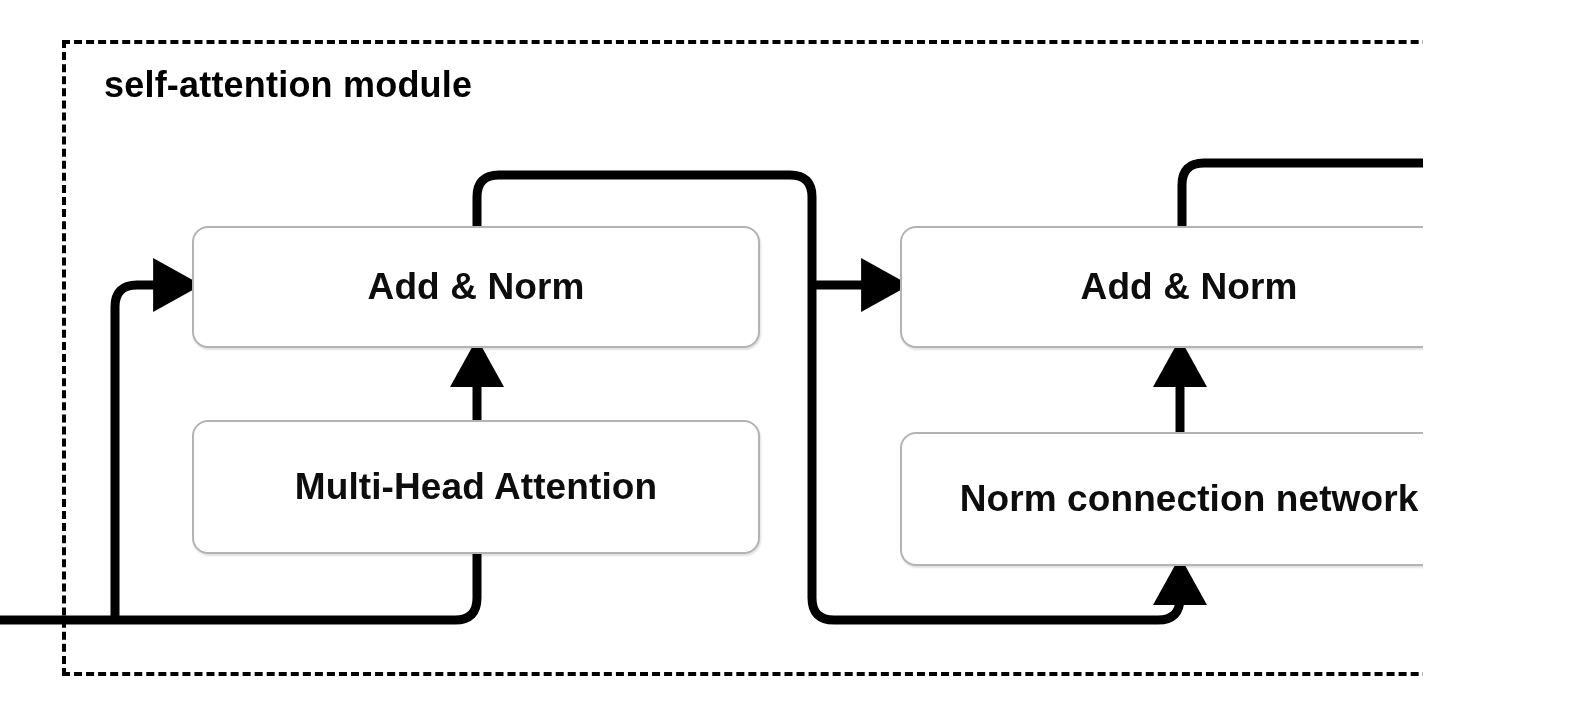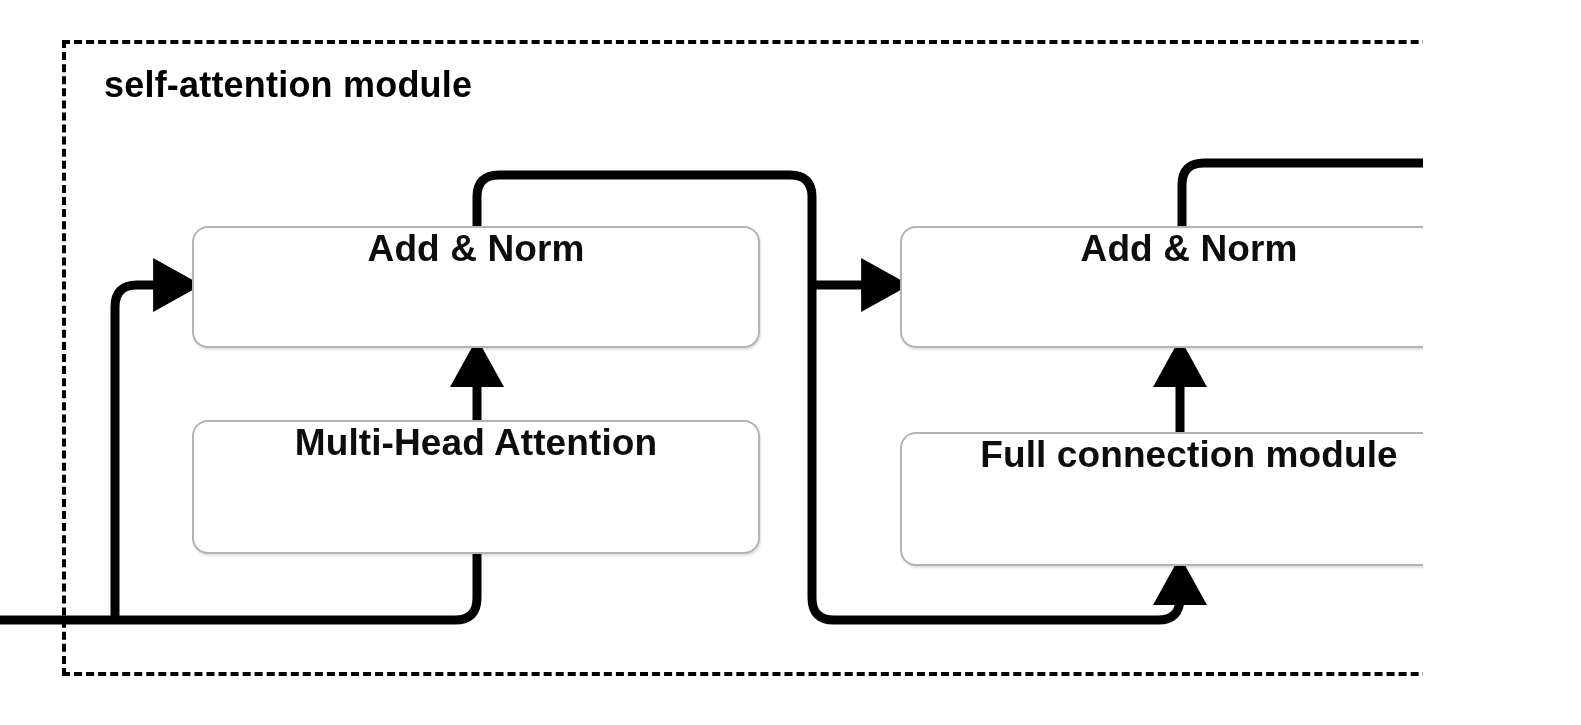--- a/index.html
+++ b/index.html
@@ -44,21 +44,21 @@
     letter-spacing: 0.2px;
     white-space: nowrap;
   }
   .node {
     position: absolute;
     box-sizing: border-box;
     background: #ffffff;
     border: 2px solid #b3b3b3;
     border-radius: 16px;
     display: flex;
-    align-items: flex-start;
+    align-items: center;
     justify-content: center;
     box-shadow: 1px 2px 2px rgba(0,0,0,0.12);
   }
   .node-label {
     font-size: 37px;
     font-weight: bold;
     color: #0d0d0d;
     white-space: nowrap;
     letter-spacing: 0.1px;
   }
@@ -109,16 +109,16 @@
 
   <div class="node" id="node-mha">
     <span class="node-label">Multi-Head Attention</span>
   </div>
 
   <div class="node" id="node-addnorm-right">
     <span class="node-label">Add &amp; Norm</span>
   </div>
 
   <div class="node" id="node-ffn">
-    <span class="node-label">Full connection module</span>
+    <span class="node-label">Norm connection network</span>
   </div>
 
 </div>
 
 </body></html>

